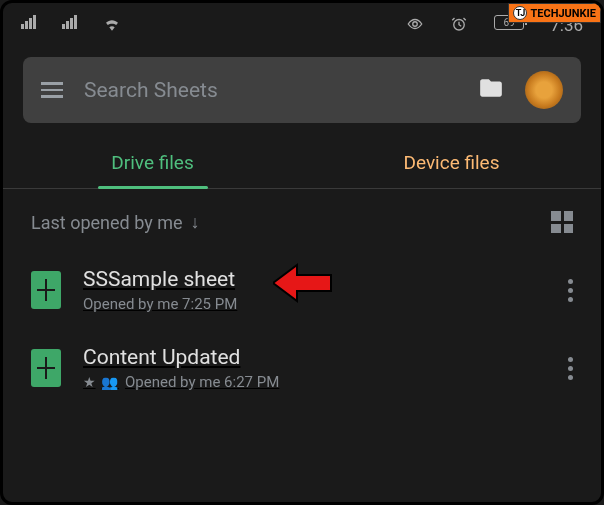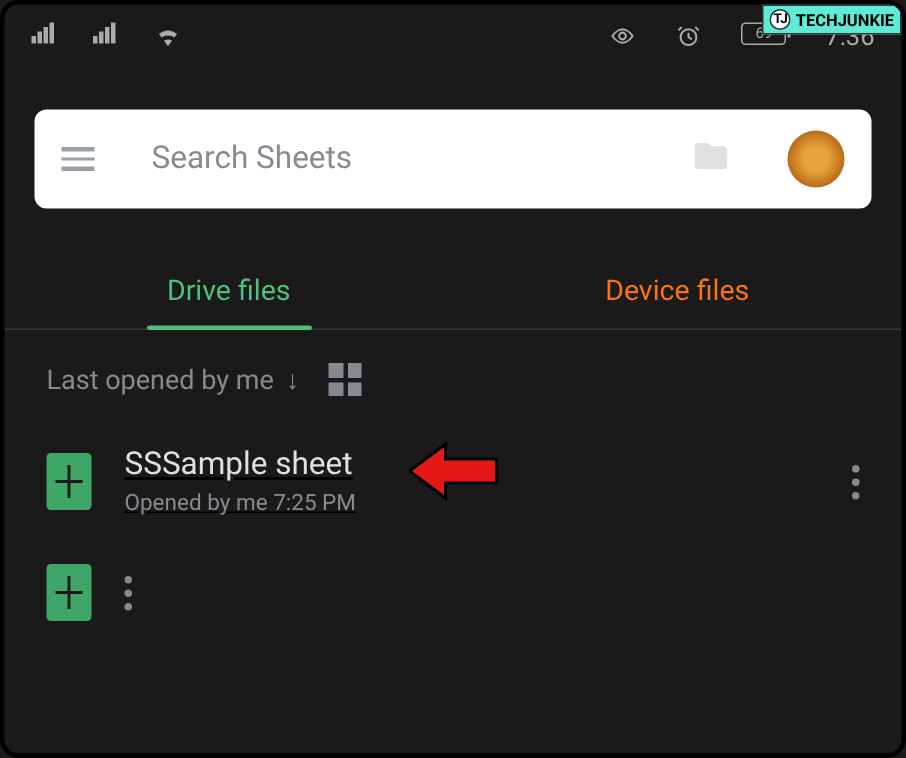--- a/index.html
+++ b/index.html
@@ -10,21 +10,21 @@
       height: 505px;
       position: relative;
       border: 3px solid #000;
       border-radius: 12px;
       overflow: hidden;
     }
     .watermark {
       position: absolute;
       top: 0;
       right: 0;
-      background: #5eead4;
+      background: #f97316;
       border: 1px solid #333;
       padding: 2px 4px;
       font-size: 11px;
       font-weight: bold;
       z-index: 100;
       display: flex;
       align-items: center;
       gap: 3px;
     }
     .watermark-icon {
@@ -81,27 +81,27 @@
     .battery::after {
       content: '';
       position: absolute;
       right: -4px;
       top: 3px;
       width: 2px;
       height: 6px;
       background: #aaa;
     }
     .search-row {
-      margin: 27px 20px;
-      background: #ffffff;
+      margin: 12px 20px;
+      background: #404040;
       border-radius: 8px;
       display: flex;
       align-items: center;
       padding: 14px 18px;
-      gap: 38px;
+      gap: 21px;
     }
     .menu-icon { display: flex; flex-direction: column; gap: 4px; }
     .menu-icon span { width: 22px; height: 2.5px; background: #9aa0a6; }
     .search-placeholder { flex: 1; color: #868b91; font-size: 21px; }
     .folder-icon svg { width: 26px; height: 26px; fill: #e0e0e0; }
     .avatar {
       width: 38px;
       height: 38px;
       border-radius: 50%;
       background: radial-gradient(circle, #e8a23c 30%, #c77a1e 60%, #7a4a15 100%);
@@ -110,38 +110,38 @@
     }
     .tabs {
       display: flex;
       border-bottom: 1px solid #3a3a3a;
     }
     .tab {
       flex: 1;
       text-align: center;
       padding: 16px 0 14px;
       font-size: 19px;
-      color: #f97316;
+      color: #fdba74;
       position: relative;
     }
     .tab.active { color: #4fbf7e; }
     .tab.active::after {
       content: '';
       position: absolute;
       bottom: -1px;
       left: 50%;
       transform: translateX(-50%);
       width: 110px;
       height: 3px;
       background: #4fbf7e;
       border-radius: 2px;
     }
     .sort-row {
       display: flex;
-      justify-content: flex-start;
+      justify-content: space-between;
       align-items: center;
       padding: 22px 28px 18px;
       gap: 20px;
     }
     .sort-label {
       color: #868b91;
       font-size: 18px;
       display: flex;
       align-items: center;
       gap: 8px;
@@ -282,18 +282,26 @@
       <span></span>
       <span></span>
     </span>
   <svg class="pointer-arrow" width="60" height="42" viewBox="0 0 60 42">
     <path d="M0 21 L24 3 L24 13 L58 13 L58 29 L24 29 L24 39 Z" fill="#e61717" stroke="#000" stroke-width="2"></path>
   </svg>
 </div>
 
 <div class="file-item">
   <span class="file-icon"></span>
+  <div class="file-info">
+    <div class="file-title">Content Updated</div>
+    <div class="file-meta">
+      <span class="star-icon">★</span>
+      <span class="shared-icon">👥</span>
+      <span>Opened by me 6:27 PM</span>
+    </div>
+  </div>
   <span class="more-dots">
       <span></span>
       <span></span>
       <span></span>
     </span>
 </div>
 
 </body></html>

